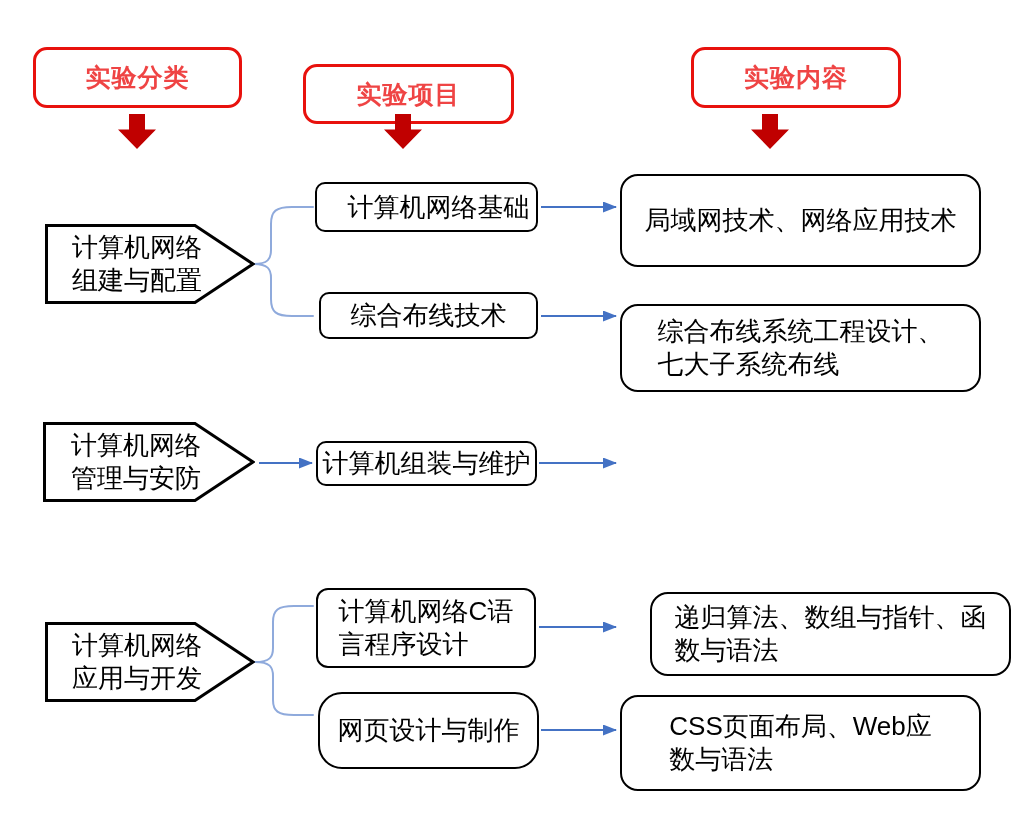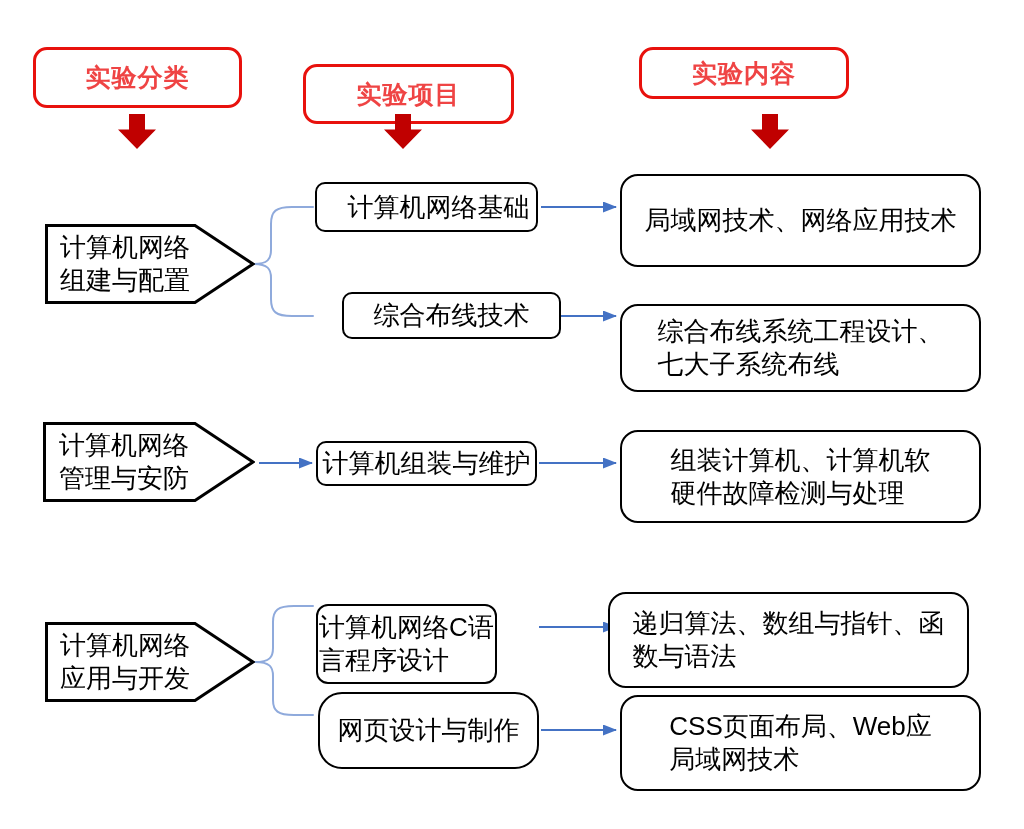--- a/index.html
+++ b/index.html
@@ -27,37 +27,37 @@
   }
   .node .txt{white-space:pre-line;text-align:left;}
   .node.center .txt{text-align:center;}
   .proj{border-radius:10px;}
   .content-box{border-radius:18px;margin-top:12px;}
 
   
   .pent-wrap{position:absolute;z-index:2;}
   .pent-label{
     position:absolute;display:flex;align-items:center;justify-content:center;
-    font-size:26px;line-height:33px;color:#000;white-space:pre-line;text-align:left;z-index:3;
+    font-size:26px;line-height:33px;color:#000;white-space:pre-line;text-align:left;z-index:3;margin-left:12px;
   }
 
   .connector-layer{position:absolute;left:0;top:0;z-index:1;pointer-events:none;}
 </style>
 </head>
 <body>
 
 <div class="canvas">
 
   <div class="col-header" style="left:33px;top:47px;width:209px;height:61px;">
     <span>实验分类</span>
   </div>
   <div class="col-header" style="left:303px;top:64px;width:211px;height:60px;">
     <span>实验项目</span>
   </div>
-  <div class="col-header" style="left:639px;top:47px;width:210px;height:52px;">
+  <div class="col-header" style="left:691px;top:47px;width:210px;height:61px;">
     <span>实验内容</span>
   </div>
 
   <div class="down-arrow" style="left:118px;top:114px;"></div>
   <div class="down-arrow" style="left:384px;top:114px;"></div>
   <div class="down-arrow" style="left:751px;top:114px;"></div>
 
   <svg class="connector-layer" width="1024" height="829" viewBox="0 0 1024 829">
     <defs>
       <marker id="arrowhead" markerUnits="userSpaceOnUse" markerWidth="14" markerHeight="11" refX="13" refY="5.5" orient="auto">
@@ -87,58 +87,54 @@
   <div class="pent-label" style="left:45px;top:224px;width:160px;height:80px;">计算机网络
 组建与配置</div>
 
   <div class="node proj center" style="left:315px;top:182px;width:223px;height:50px;padding-left:24px;">
     <div class="txt">计算机网络基础</div>
   </div>
   <div class="node content-box" style="left:620px;top:162px;width:361px;height:93px;">
     <div class="txt">局域网技术、网络应用技术</div>
   </div>
 
-  <div class="node proj center" style="left:319px;top:292px;width:219px;height:47px;margin-left:23px;">
+  <div class="node proj center" style="left:319px;top:292px;width:219px;height:47px;">
     <div class="txt">综合布线技术</div>
   </div>
   <div class="node content-box" style="left:620px;top:292px;width:361px;height:88px;">
     <div class="txt">综合布线系统工程设计、
 七大子系统布线</div>
   </div>
 
   <svg class="pent-wrap" style="left:43px;top:422px;" width="212" height="80" viewBox="0 0 212 80">
     <polygon points="1.5,1.5 152,1.5 210,40 152,78.5 1.5,78.5" fill="#fff" style="stroke:var(--node-border,#000)" stroke-width="3" stroke-linejoin="miter"></polygon>
   </svg>
   <div class="pent-label" style="left:43px;top:422px;width:162px;height:80px;">计算机网络
 管理与安防</div>
 
   <div class="node proj center" style="left:316px;top:441px;width:221px;height:45px;">
     <div class="txt">计算机组装与维护</div>
   </div>
-  <div class="node content-box" style="left:620px;top:418px;width:361px;height:93px;">
-    <div class="txt">组装计算机、计算机软
-硬件故障检测与处理</div>
-  </div>
 
   <svg class="pent-wrap" style="left:45px;top:622px;" width="210" height="80" viewBox="0 0 210 80">
     <polygon points="1.5,1.5 150,1.5 208,40 150,78.5 1.5,78.5" fill="#fff" style="stroke:var(--node-border,#000)" stroke-width="3" stroke-linejoin="miter"></polygon>
   </svg>
   <div class="pent-label" style="left:45px;top:622px;width:160px;height:80px;">计算机网络
 应用与开发</div>
 
-  <div class="node proj" style="left:316px;top:588px;width:181px;height:80px;border-radius:12px;margin-top:16px;">
+  <div class="node proj" style="left:316px;top:588px;width:220px;height:80px;border-radius:12px;">
     <div class="txt">计算机网络C语
 言程序设计</div>
   </div>
-  <div class="node content-box" style="left:608px;top:580px;width:361px;height:96px;">
+  <div class="node content-box" style="left:650px;top:580px;width:361px;height:84px;">
     <div class="txt">递归算法、数组与指针、函
 数与语法</div>
   </div>
 
   <div class="node proj center" style="left:318px;top:692px;width:221px;height:77px;border-radius:24px;">
     <div class="txt">网页设计与制作</div>
   </div>
   <div class="node content-box" style="left:620px;top:683px;width:361px;height:96px;">
     <div class="txt">CSS页面布局、Web应
-局域网技术</div>
+数与语法</div>
   </div>
 
 </div>
 
 </body></html>

